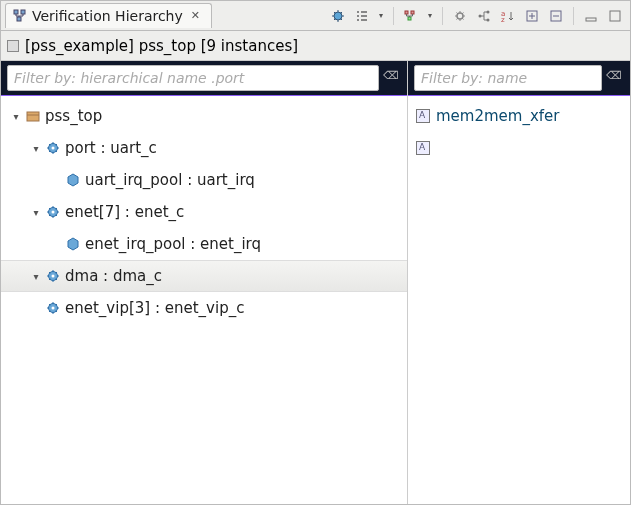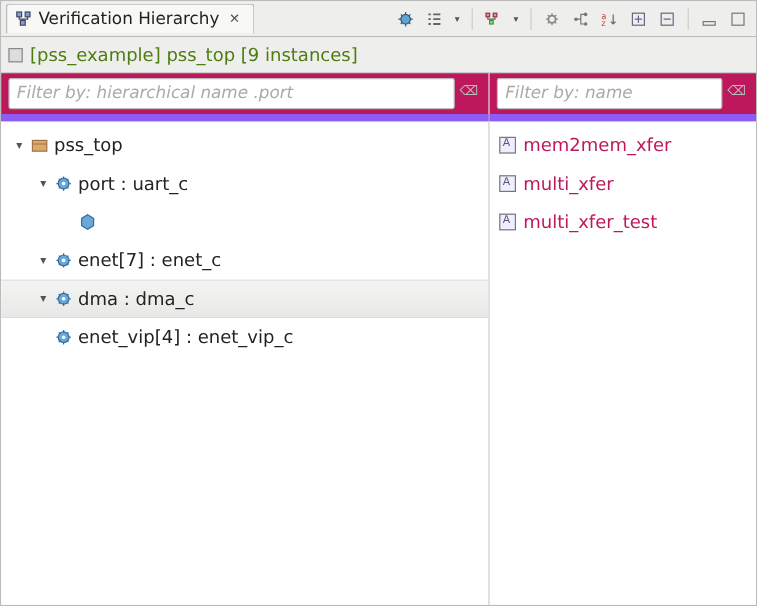--- a/index.html
+++ b/index.html
@@ -61,21 +61,21 @@
 .dropdown-arrow { font-size:8px; color:#555; width:12px;}
 .breadcrumb {
   height: 30px;
   display:flex;
   align-items:center;
   padding: 0 6px;
   gap:6px;
   border-bottom:1px solid #ccc;
   background:#eeeeec;
   font-size:15px;
-  color:#4d7c0f;
+  color:#000000;
 }
 .breadcrumb .sq {
   width:12px; height:12px; border:1px solid #888; background:#ddd;
 }
 .body {
   flex:1;
   display:flex;
   background:#fff;
 }
 .left-pane {
@@ -86,23 +86,23 @@
 }
 .right-pane {
   flex:1;
   display:flex;
   flex-direction:column;
 }
 .filter-row {
   display:flex;
   align-items:center;
   padding:4px 6px;
-  border-bottom:6px solid #8b5cf6;
+  border-bottom:1px solid #8b5cf6;
   gap:4px;
-  background:#be185d;
+  background:#0f172a;
 }
 .filter-input {
   flex:1;
   border:1px solid #bbb;
   border-radius:2px;
   padding:4px 6px;
   font-size:14px;
   font-family:inherit;
   color:#000;
   font-style:normal;
@@ -147,21 +147,21 @@
   overflow:auto;
   padding:4px 0;
 }
 .list-row {
   display:flex;
   align-items:center;
   height:32px;
   padding:0 8px;
   gap:6px;
   font-size:15px;
-  color:#be185d;
+  color:#0c4a6e;
 }
 .list-icon {
   width:14px; height:14px;
   border:1px solid #777;
   background:#eef;
   position:relative;
 }
 .list-icon::after{
   content:"A";
   position:absolute;
@@ -297,33 +297,44 @@
             <span>port : uart_c</span>
           </div>
           <div class="tree-row">
             <span class="indent" style="width: 48px;"></span>
             <span class="expander empty">▸</span>
             <span class="node-icon">
               <svg width="14" height="14" viewBox="0 0 14 14">
                 <polygon points="7,1 12,4 12,10 7,13 2,10 2,4" fill="#6aa8d8" stroke="#2f6fa8"></polygon>
               </svg>
             </span>
+            <span>uart_irq_pool : uart_irq</span>
           </div>
           <div class="tree-row">
             <span class="indent" style="width: 28px;"></span>
             <span class="expander">▾</span>
             <span class="node-icon">
               <svg width="14" height="14" viewBox="0 0 14 14">
                 <circle cx="7" cy="7" r="4.5" fill="#6aa8d8" stroke="#2f6fa8"></circle>
                 <circle cx="7" cy="7" r="1.5" fill="#fff"></circle>
                 <path d="M7 1v2M7 11v2M1 7h2M11 7h2M3 3l1.3 1.3M9.7 9.7L11 11M3 11l1.3-1.3M9.7 4.3L11 3" stroke="#2f6fa8"></path>
               </svg>
             </span>
             <span>enet[7] : enet_c</span>
           </div>
+          <div class="tree-row">
+            <span class="indent" style="width: 48px;"></span>
+            <span class="expander empty">▸</span>
+            <span class="node-icon">
+              <svg width="14" height="14" viewBox="0 0 14 14">
+                <polygon points="7,1 12,4 12,10 7,13 2,10 2,4" fill="#6aa8d8" stroke="#2f6fa8"></polygon>
+              </svg>
+            </span>
+            <span>enet_irq_pool : enet_irq</span>
+          </div>
           <div class="tree-row selected">
             <span class="indent" style="width: 28px;"></span>
             <span class="expander">▾</span>
             <span class="node-icon">
               <svg width="14" height="14" viewBox="0 0 14 14">
                 <circle cx="7" cy="7" r="4.5" fill="#6aa8d8" stroke="#2f6fa8"></circle>
                 <circle cx="7" cy="7" r="1.5" fill="#fff"></circle>
                 <path d="M7 1v2M7 11v2M1 7h2M11 7h2M3 3l1.3 1.3M9.7 9.7L11 11M3 11l1.3-1.3M9.7 4.3L11 3" stroke="#2f6fa8"></path>
               </svg>
             </span>
@@ -332,40 +343,35 @@
           <div class="tree-row">
             <span class="indent" style="width: 28px;"></span>
             <span class="expander empty">▸</span>
             <span class="node-icon">
               <svg width="14" height="14" viewBox="0 0 14 14">
                 <circle cx="7" cy="7" r="4.5" fill="#6aa8d8" stroke="#2f6fa8"></circle>
                 <circle cx="7" cy="7" r="1.5" fill="#fff"></circle>
                 <path d="M7 1v2M7 11v2M1 7h2M11 7h2M3 3l1.3 1.3M9.7 9.7L11 11M3 11l1.3-1.3M9.7 4.3L11 3" stroke="#2f6fa8"></path>
               </svg>
             </span>
-            <span>enet_vip[4] : enet_vip_c</span>
+            <span>enet_vip[3] : enet_vip_c</span>
           </div>
         </div>
     </div>
 
     <div class="right-pane">
       <div class="filter-row">
         <input class="filter-input" type="text" placeholder="Filter by: name" style="">
         <span class="clear-btn">⌫</span>
       </div>
       <div class="list" id="list">
           <div class="list-row">
             <span class="list-icon"></span>
             <span>mem2mem_xfer</span>
           </div>
           <div class="list-row">
             <span class="list-icon"></span>
-            <span>multi_xfer</span>
-          </div>
-          <div class="list-row">
-            <span class="list-icon"></span>
-            <span>multi_xfer_test</span>
           </div>
         </div>
     </div>
   </div>
 
 </div>
 
 </body></html>

